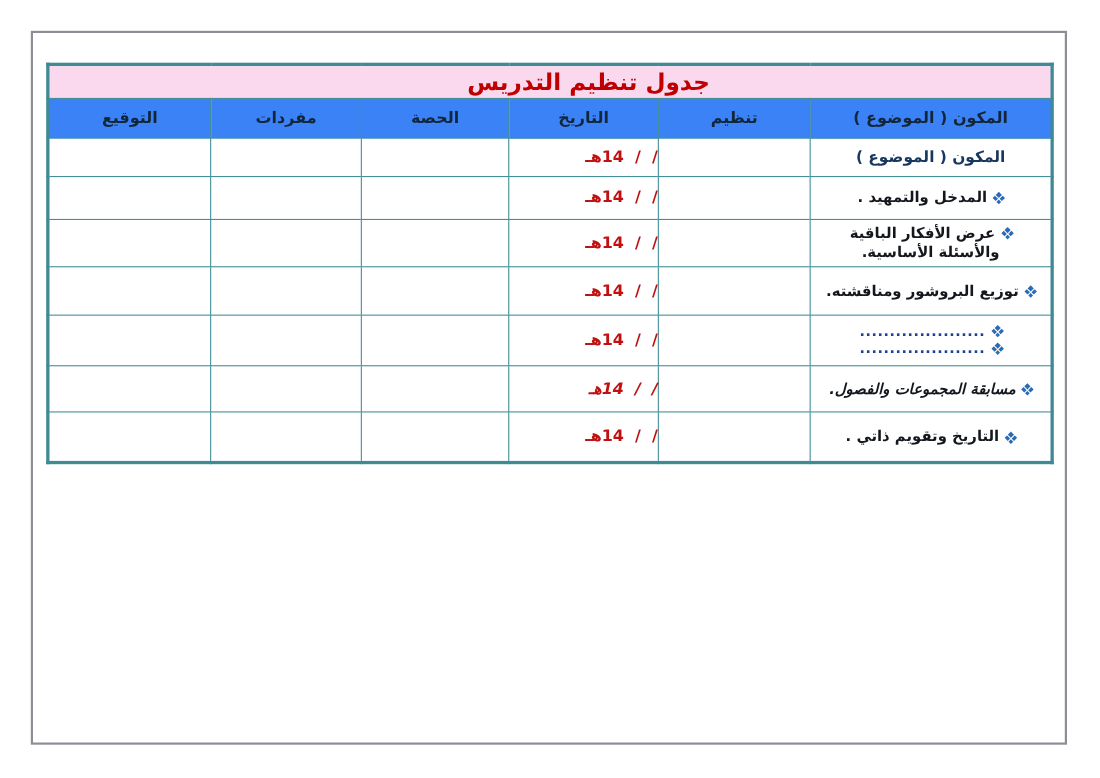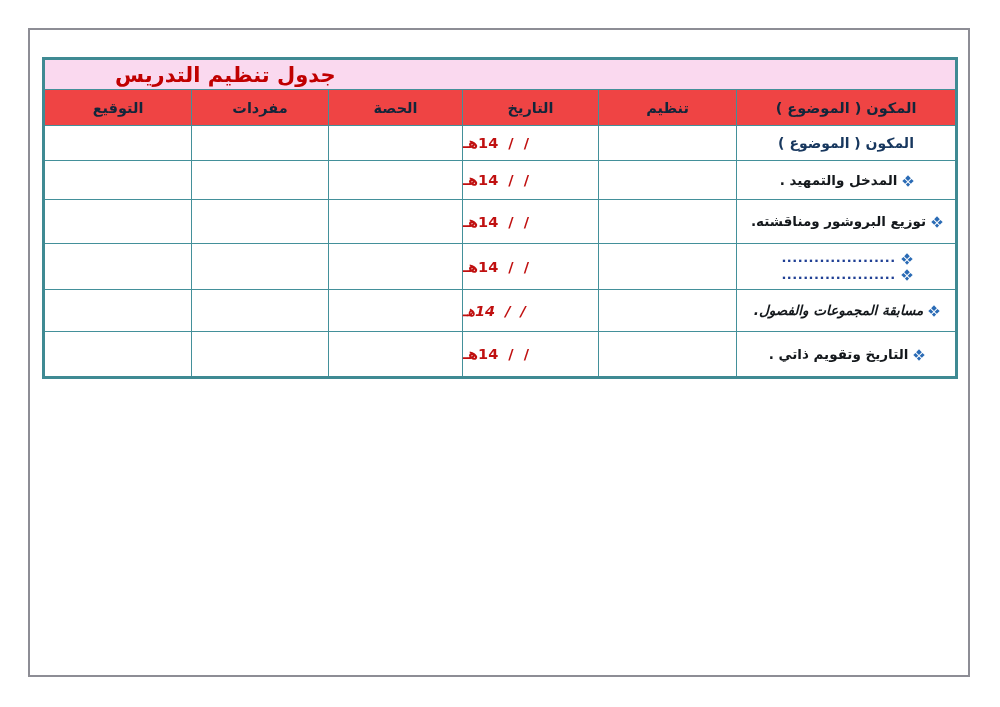--- a/index.html
+++ b/index.html
@@ -12,44 +12,44 @@
   }
 
   table.schedule {
     position:absolute; left:12px; top:27px;
     border-collapse:collapse; table-layout:fixed; width:913px;
     border:3px solid #3f8a93;
   }
   table.schedule td, table.schedule th { border:1px solid #43909a; vertical-align:middle; }
 
   tr.title-row td {
-    height:31px; background:#fad9ef; text-align:left; padding-left:70px;
+    height:31px; background:#fad9ef; text-align:center; padding-left:70px;
     color:#c00000; font-weight:bold; font-size:21px;
   }
   tr.header-row th {
-    height:36px; background:#ef4444; text-align:center;
+    height:36px; background:#3b82f6; text-align:center;
     color:#12263a; font-weight:bold; font-size:14.5px;
   }
 
   td.topic-cell { padding:3px 8px; text-align:center; }
   .topic-line {
     color:#14181c; font-weight:bold; font-size:13.5px; line-height:1.35;
     text-align:center;
   }
   .topic-line.navy  { color:#17375e; font-size:14px; }
   .topic-line.dots  { color:#1f3f94; font-size:13px; letter-spacing:0.5px; line-height:1.25; }
 
   .bullet {
     display:inline-grid; grid-template-columns:3.5px 3.5px; grid-template-rows:3.5px 3.5px;
     gap:1px; transform:rotate(45deg); margin-inline-end:7px; vertical-align:middle;
   }
   .bullet i { background:#2a6bb5; display:block; }
 
   td.date-cell {
-    text-align:left; color:#c01010; font-weight:bold; font-size:14.5px;
+    text-align:right; color:#c01010; font-weight:bold; font-size:14.5px;
     white-space:pre;
   }
   td.empty-cell { background:#ffffff; }
 </style>
 </head>
 <body>
 
 <div class="page-border">
   <table class="schedule" dir="rtl">
     <colgroup>
@@ -85,20 +85,35 @@
           <td class="empty-cell"></td>
         </tr>
         <tr style="height: 39px;">
           <td class="topic-cell">
             <div class="topic-line"><span class="bullet">
                 <i></i>
                 <i></i>
                 <i></i>
                 <i></i>
               </span><span>المدخل والتمهيد .</span></div>
+          </td>
+          <td class="empty-cell"></td>
+          <td class="date-cell"><span>/  /  14هـ</span></td>
+          <td class="empty-cell"></td>
+          <td class="empty-cell"></td>
+          <td class="empty-cell"></td>
+        </tr>
+        <tr style="height: 41px;">
+          <td class="topic-cell">
+            <div class="topic-line"><span class="bullet">
+                <i></i>
+                <i></i>
+                <i></i>
+                <i></i>
+              </span><span>عرض الأفكار الباقية والأسئلة الأساسية.</span></div>
           </td>
           <td class="empty-cell"></td>
           <td class="date-cell"><span>/  /  14هـ</span></td>
           <td class="empty-cell"></td>
           <td class="empty-cell"></td>
           <td class="empty-cell"></td>
         </tr>
         <tr style="height: 44px;">
           <td class="topic-cell">
             <div class="topic-line"><span class="bullet">

